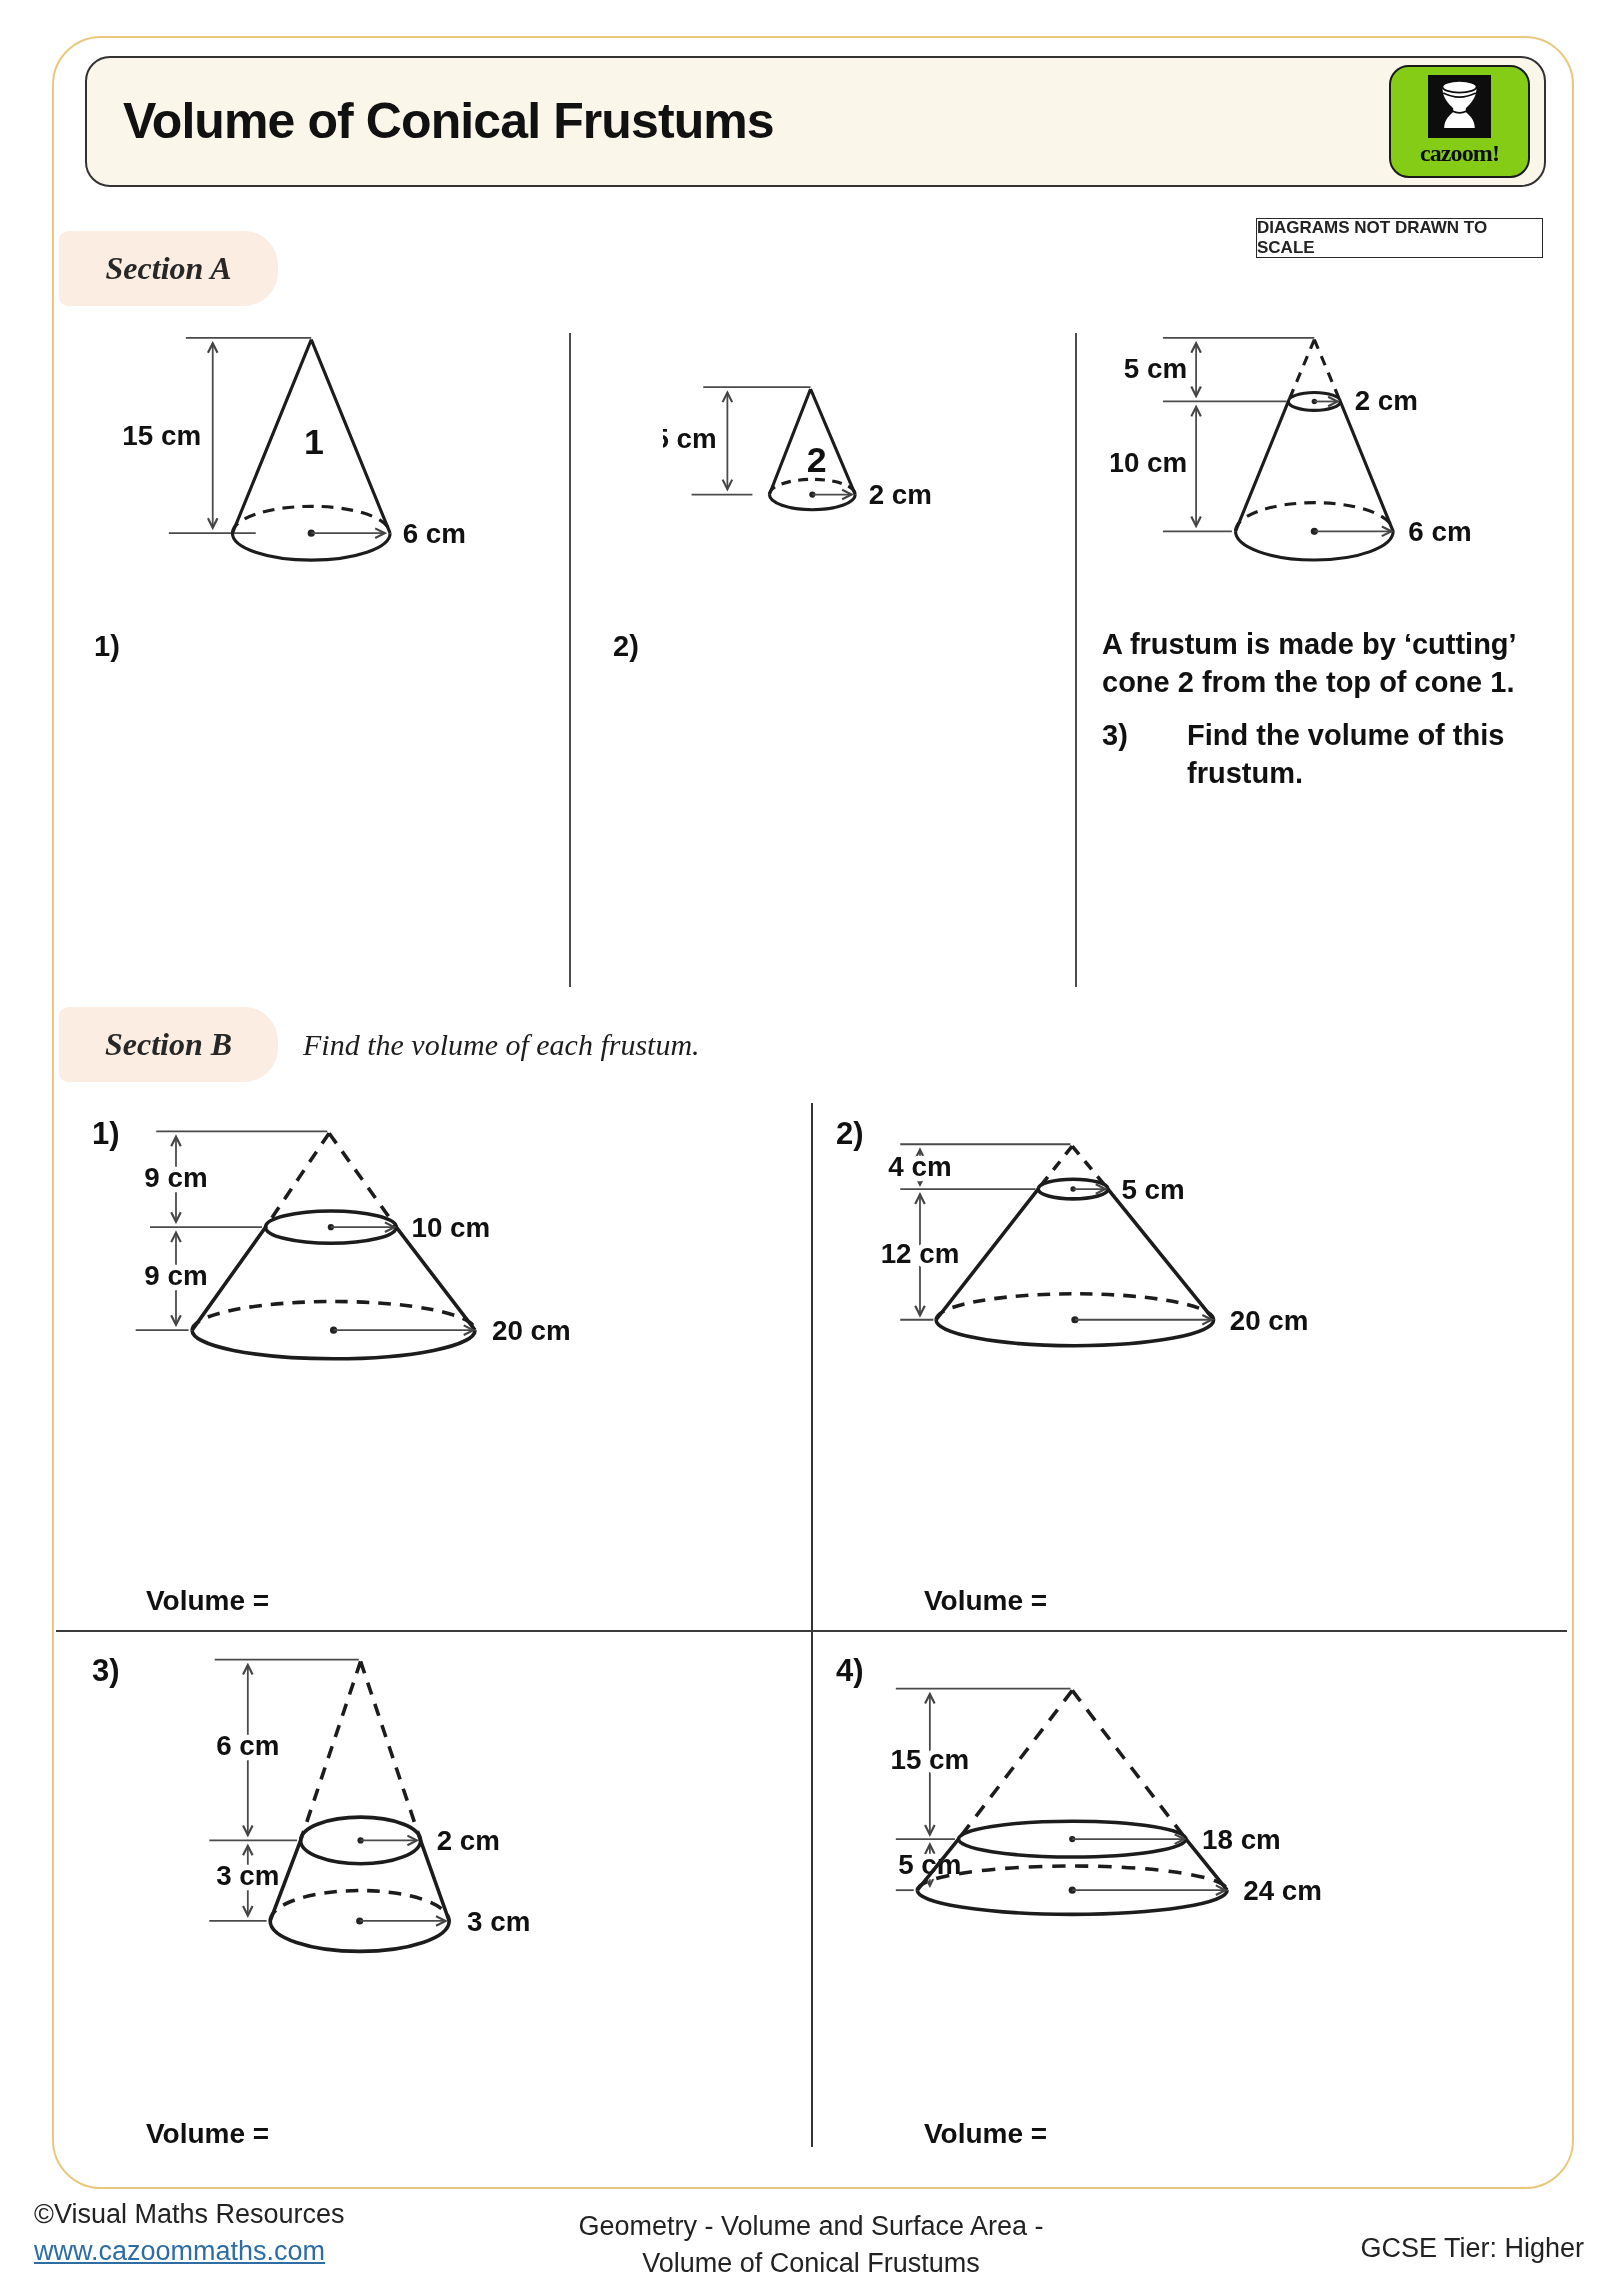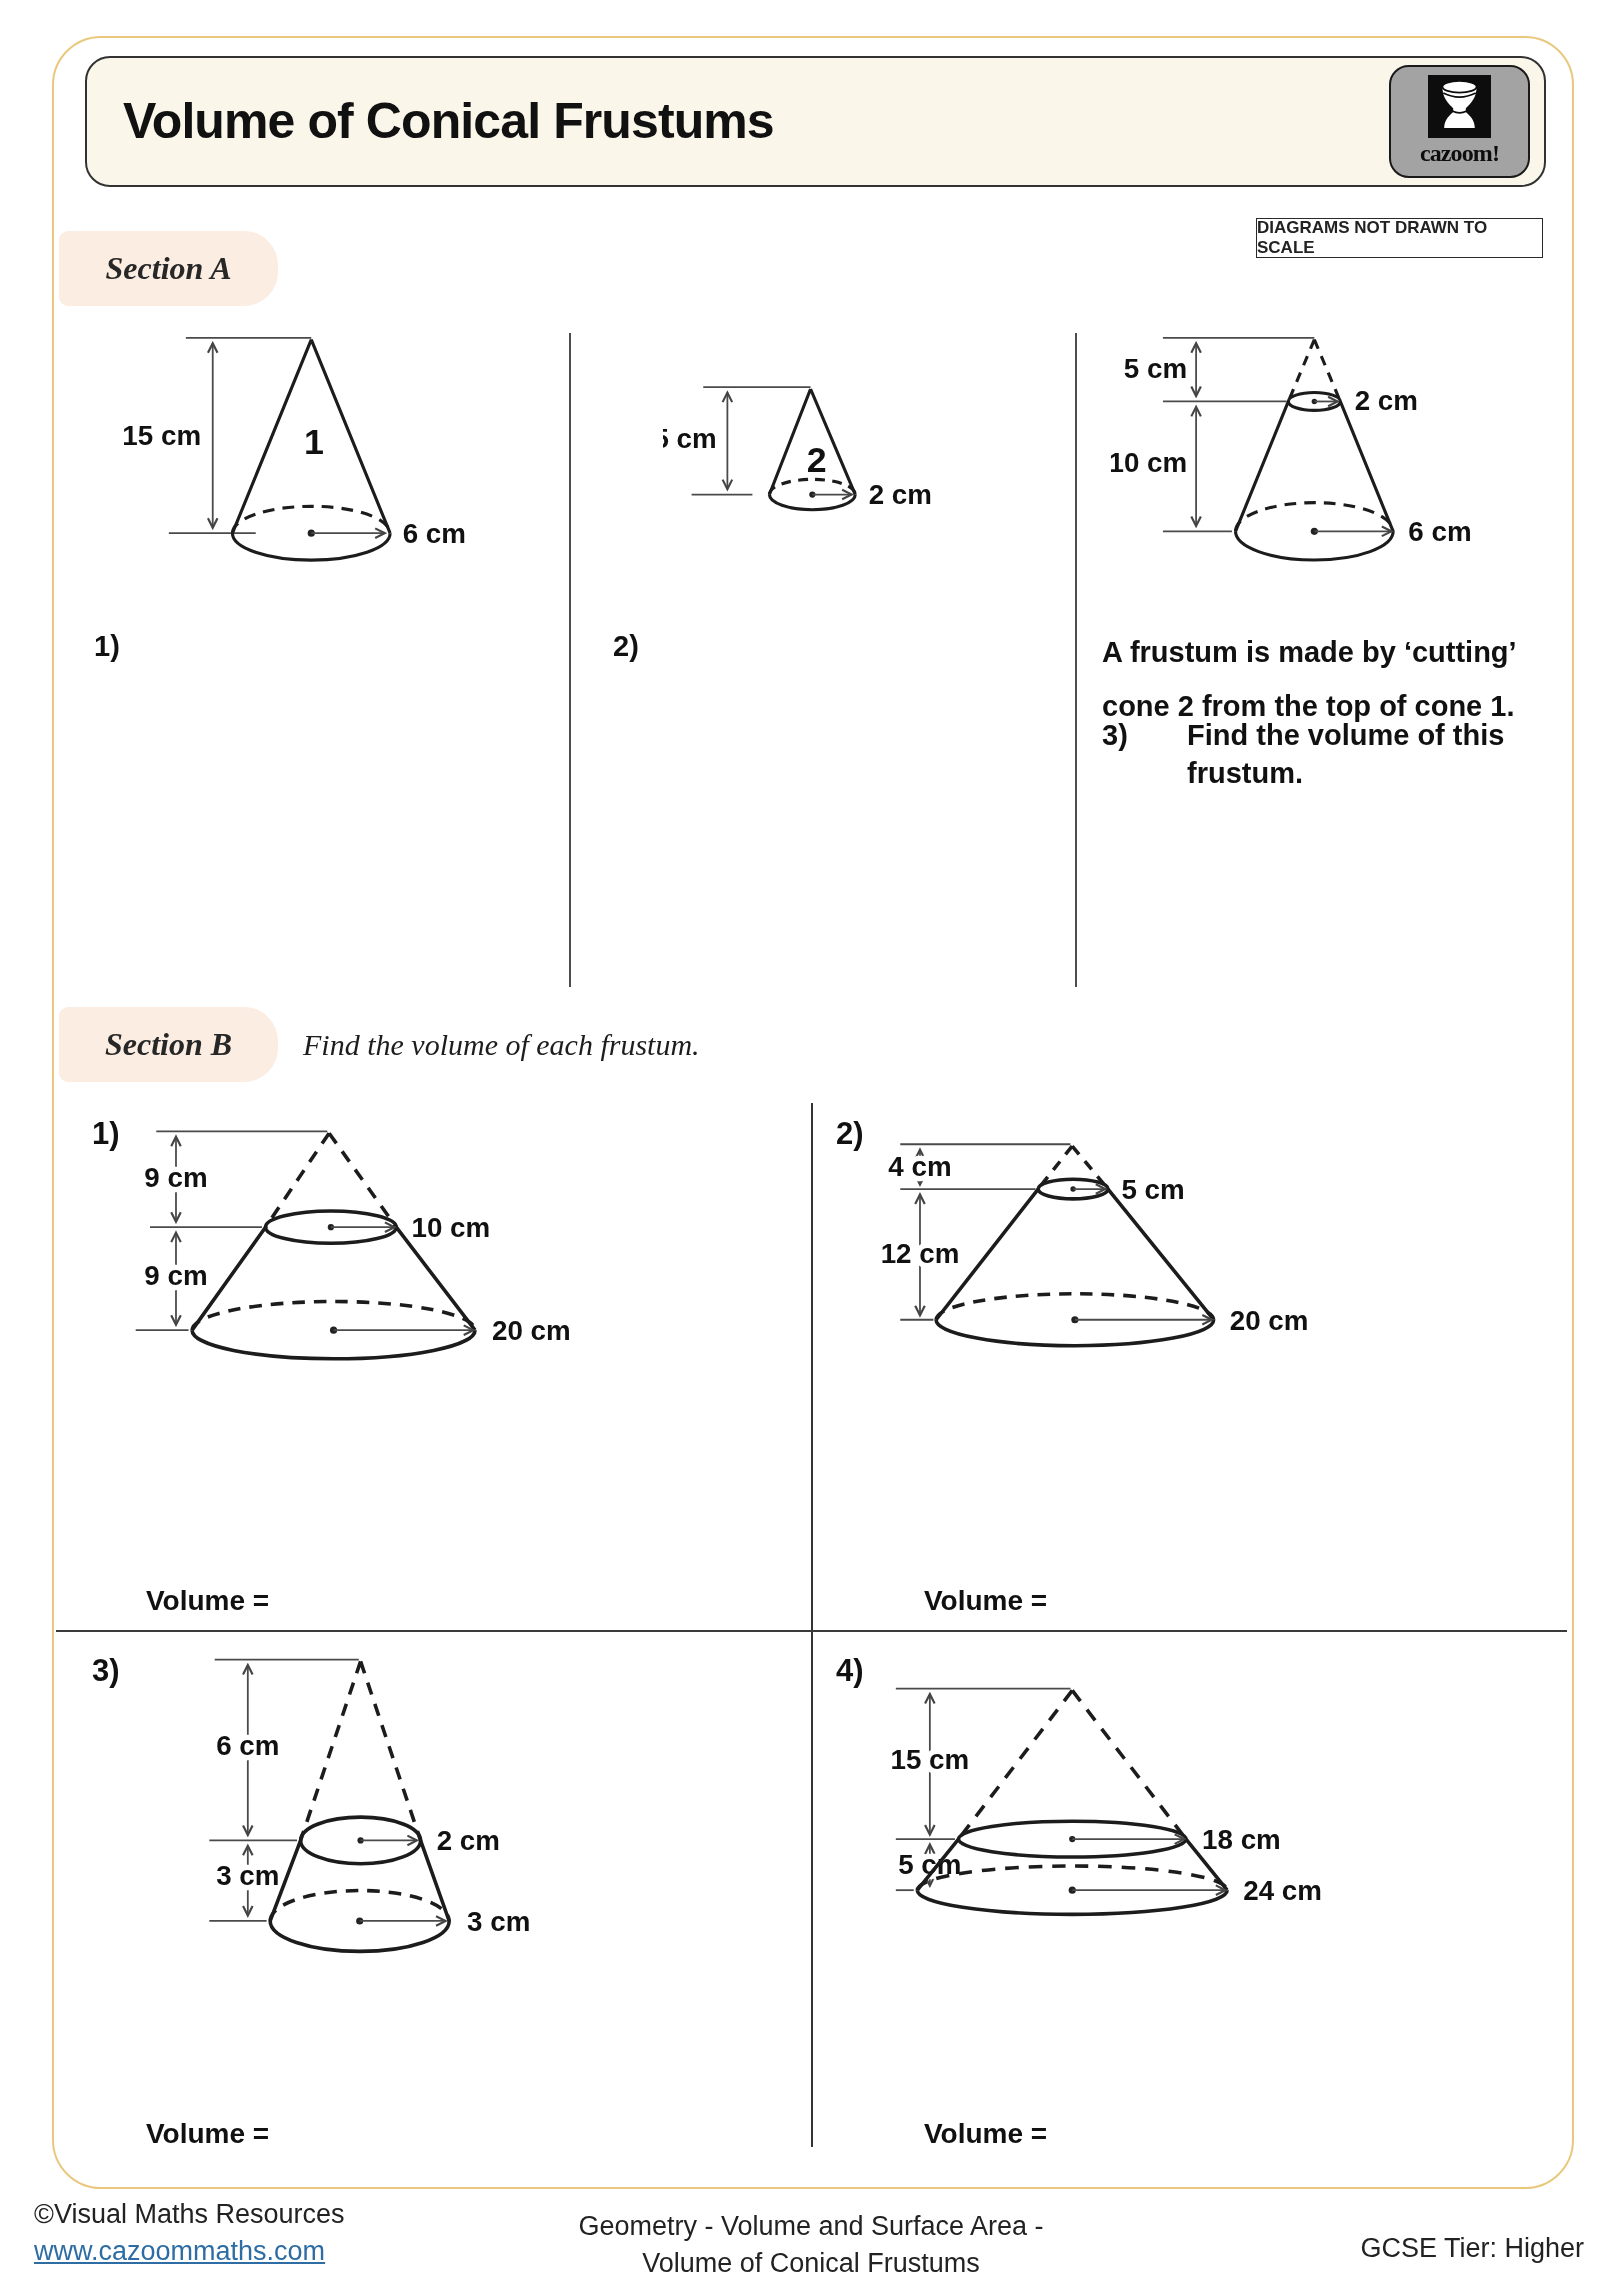--- a/index.html
+++ b/index.html
@@ -5,40 +5,40 @@
   html,body{margin:0;padding:0;background:#ffffff;}
   .page{position:relative;width:1622px;height:2293px;background:#ffffff;overflow:hidden;
         font-family:"Liberation Sans",sans-serif;color:#1a1a1a;}
   .abs{position:absolute;}
   
   .gold-border{left:52px;top:36px;width:1518px;height:2149px;border:2.7px solid #E9C87D;border-radius:49px;}
   
   .header-box{left:85px;top:56px;width:1457px;height:127px;background:#FAF6E9;
               border:2.7px solid #323232;border-radius:25px;}
   .title{left:121px;top:85px;font-size:50px;font-weight:bold;letter-spacing:-0.9px;color:#111;}
-  .logo-box{left:1390px;top:66px;width:137px;height:109px;border:2.7px solid #1a1a1a;border-radius:19.7px;background:#a3a3a3;text-align:center;}
+  .logo-box{left:1390px;top:66px;width:137px;height:109px;border:2.7px solid #1a1a1a;border-radius:19.7px;background:#84cc16;text-align:center;}
   .logo-square{position:absolute;left:37px;top:8px;width:63px;height:63px;background:#0d0d0d;}
   .logo-text{position:absolute;left:0;top:73px;width:100%;font-family:"Liberation Serif",serif;
              font-weight:bold;font-size:24px;letter-spacing:-0.9px;color:#0d0d0d;}
   .scale-note{left:1256px;top:218px;width:285px;height:38px;border:1.8px solid #2a2a2a;background:#fff;
               display:flex;align-items:center;justify-content:center;font-size:17px;font-weight:bold;color:#222;}
   
   .pill{left:59px;width:219px;height:75px;background:#FBEDE2;border-radius:9px 34px 34px 9px;
         display:flex;align-items:center;justify-content:center;
         font-family:"Liberation Serif",serif;font-style:italic;font-weight:bold;font-size:32px;color:#272727;}
   .instruction{left:303px;top:1028px;font-family:Liberation Serif, serif;font-style:italic;
                font-size:30px;color:#1d1d1d;}
   
   .vline{width:1.8px;background:#4d4d4d;}
   .hline{height:1.8px;background:#3a3a3a;}
   
   .qrow{display:flex;font-size:29px;font-weight:bold;line-height:38px;color:#111;}
   .qnum{width:45px;flex:none;}
   .qtext{display:block;}
-  .intro{font-size:29px;font-weight:bold;line-height:54px;color:#111;}
+  .intro{font-size:29px;font-weight:bold;line-height:38px;color:#111;}
   .bnum{font-size:31px;font-weight:bold;color:#111;}
   .vol{font-size:28px;font-weight:bold;color:#111;}
   
   svg text{font-family:"Liberation Sans",sans-serif;font-weight:bold;font-size:31px;fill:#111;}
   svg text.big{font-size:40px;}
   .shape{stroke:#1c1c1c;stroke-width:4;fill:none;}
   .shapeA{stroke:#1c1c1c;stroke-width:3.5;fill:none;}
   .dim{stroke:#4a4a4a;stroke-width:2;fill:none;}
   .halo{stroke:#ffffff;stroke-width:12px;fill:#ffffff;}
   

